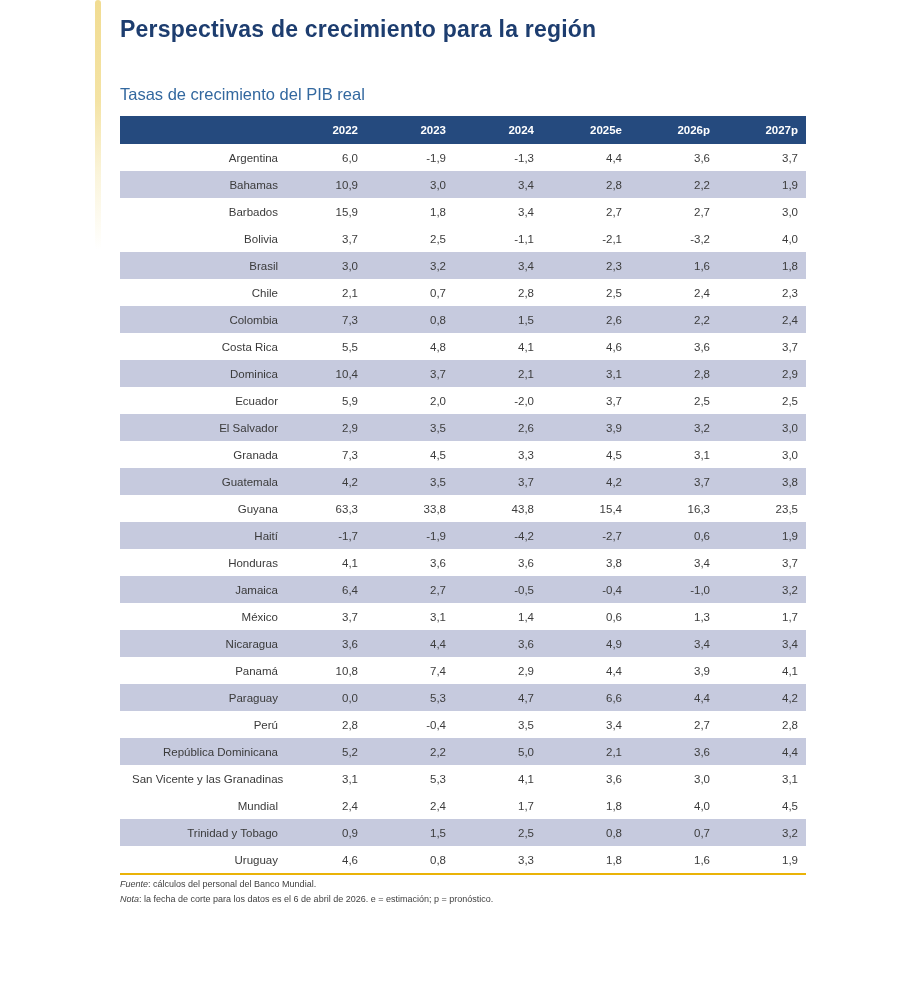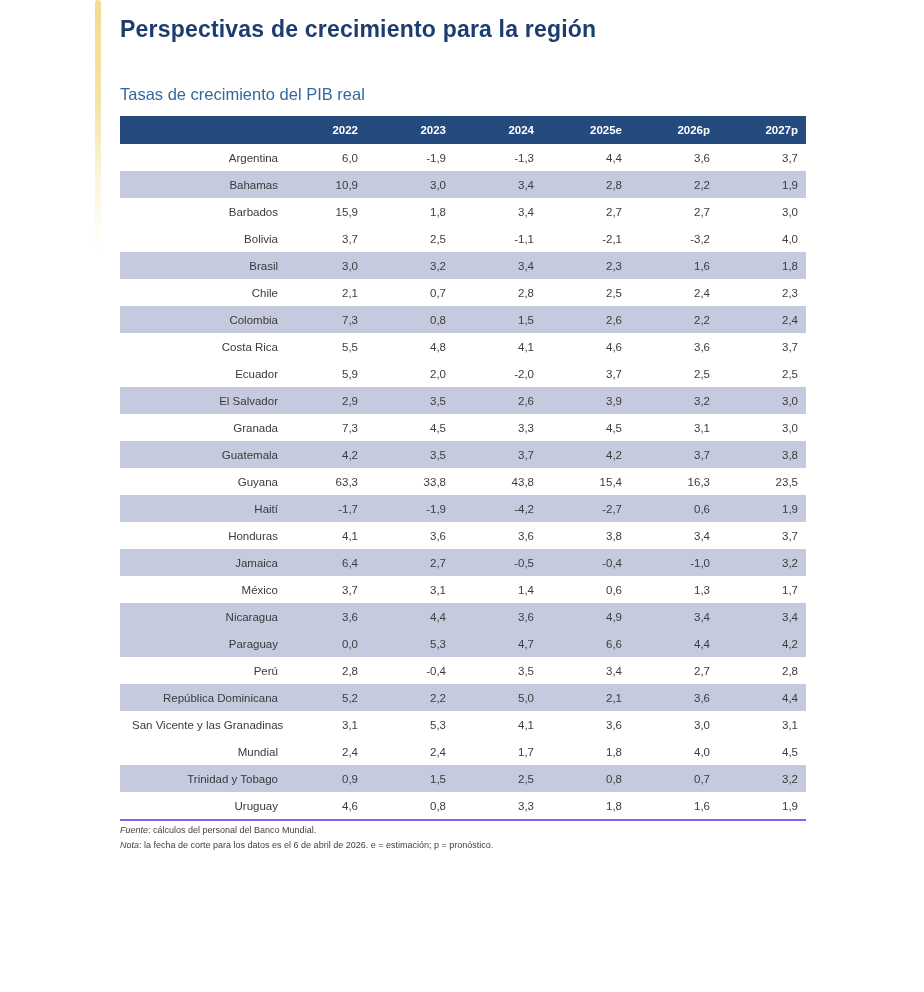--- a/index.html
+++ b/index.html
@@ -44,21 +44,21 @@
     font-weight: normal;
     color: #33689f;
   }
   table.gdp {
     margin-top: 12px;
     width: 686px;
     border-collapse: collapse;
     table-layout: fixed;
     font-size: 11.5px;
     color: #3c3c3c;
-    border-bottom: 2px solid #8b5cf6;
+    border-bottom: 2px solid #eab308;
   }
   table.gdp col.c-country { width: 158px; }
   table.gdp col.c-num { width: 88px; }
   table.gdp thead th {
     background: #254a7e;
     color: #ffffff;
     font-weight: bold;
     font-size: 11.5px;
     height: 28px;
     padding: 0 8px 0 0;
@@ -184,20 +184,29 @@
           </tr>
           <tr>
             <td class="country">Costa Rica</td>
             <td>5,5</td>
             <td>4,8</td>
             <td>4,1</td>
             <td>4,6</td>
             <td>3,6</td>
             <td>3,7</td>
           </tr>
+          <tr class="stripe">
+            <td class="country">Dominica</td>
+            <td>10,4</td>
+            <td>3,7</td>
+            <td>2,1</td>
+            <td>3,1</td>
+            <td>2,8</td>
+            <td>2,9</td>
+          </tr>
           <tr>
             <td class="country">Ecuador</td>
             <td>5,9</td>
             <td>2,0</td>
             <td>-2,0</td>
             <td>3,7</td>
             <td>2,5</td>
             <td>2,5</td>
           </tr>
           <tr class="stripe">
@@ -274,20 +283,29 @@
           </tr>
           <tr class="stripe">
             <td class="country">Nicaragua</td>
             <td>3,6</td>
             <td>4,4</td>
             <td>3,6</td>
             <td>4,9</td>
             <td>3,4</td>
             <td>3,4</td>
           </tr>
+          <tr>
+            <td class="country">Panamá</td>
+            <td>10,8</td>
+            <td>7,4</td>
+            <td>2,9</td>
+            <td>4,4</td>
+            <td>3,9</td>
+            <td>4,1</td>
+          </tr>
           <tr class="stripe">
             <td class="country">Paraguay</td>
             <td>0,0</td>
             <td>5,3</td>
             <td>4,7</td>
             <td>6,6</td>
             <td>4,4</td>
             <td>4,2</td>
           </tr>
           <tr>

